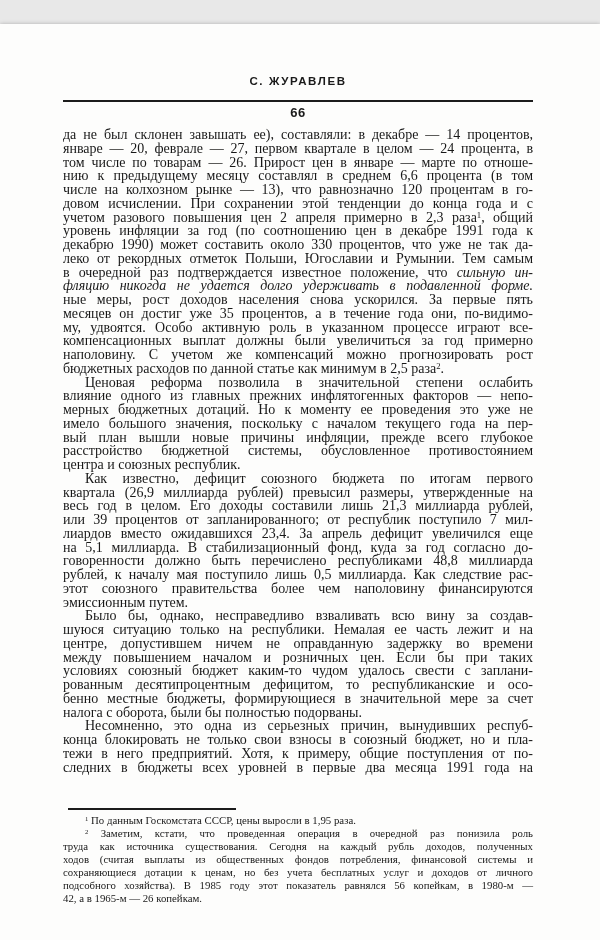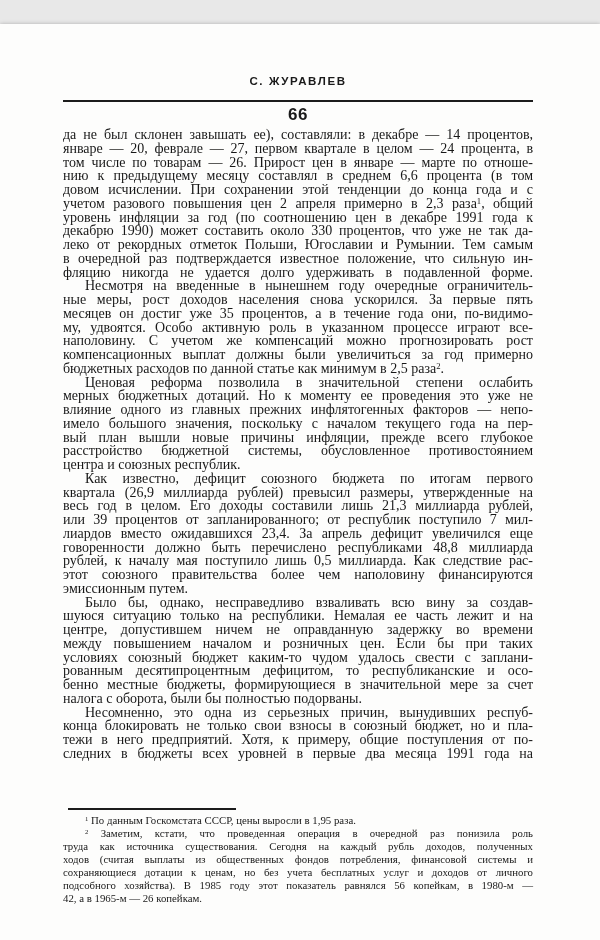--- a/index.html
+++ b/index.html
@@ -21,21 +21,21 @@
     color:#1a1a1a;
   }
   .head-rule{
     position:absolute;top:76px;left:63px;width:470px;height:2px;
     background:#1c1c1c;
   }
   .page-number{
     position:absolute;top:81px;left:63px;width:470px;
     text-align:center;
     font-family:"Liberation Sans",sans-serif;
-    font-weight:bold;font-size:17px;letter-spacing:.5px;
+    font-weight:bold;font-size:13px;letter-spacing:.5px;
     color:#1a1a1a;
   }
   .body-text{
     position:absolute;top:104px;left:63px;width:470px;
     font-family:"Liberation Serif",serif;
     font-size:14px;line-height:13.75px;
   }
   .footnote-rule{
     position:absolute;top:784px;left:68px;width:168px;height:1.5px;
     background:#1c1c1c;
@@ -44,65 +44,66 @@
     position:absolute;top:790px;left:63px;width:470px;
     font-family:"Liberation Serif",serif;
     font-size:10.8px;line-height:13.0px;
   }
   .line{
     text-align:justify;
     text-align-last:justify;
   }
   .line.no-just{text-align-last:left;font-family:Liberation Serif, serif;}
   .line.indent{text-indent:22px;}
-  .it{}
+  .it{font-style:italic;}
   .sup{
     font-size:62%;
     line-height:0;
     position:relative;top:-0.45em;
   }
 </style>
 </head>
 <body>
 
 <div class="page">
   <div class="running-head">С. ЖУРАВЛЕВ</div>
   <div class="head-rule"></div>
   <div class="page-number">66</div>
   <div class="body-text">
       <div class="line"><span>да не был склонен завышать ее), составляли: в декабре — 14 процентов,</span></div>
       <div class="line"><span>январе — 20, феврале — 27, первом квартале в целом — 24 процента, в</span></div>
       <div class="line"><span>том числе по товарам — 26. Прирост цен в январе — марте по отноше-</span></div>
       <div class="line"><span>нию к предыдущему месяцу составлял в среднем 6,6 процента (в том</span></div>
+      <div class="line"><span>числе на колхозном рынке — 13), что равнозначно 120 процентам в го-</span></div>
       <div class="line"><span>довом исчислении. При сохранении этой тенденции до конца года и с</span></div>
       <div class="line"><span>учетом разового повышения цен 2 апреля примерно в 2,3 раза</span><span class="sup">1</span><span>, общий</span></div>
       <div class="line"><span>уровень инфляции за год (по соотношению цен в декабре 1991 года к</span></div>
       <div class="line"><span>декабрю 1990) может составить около 330 процентов, что уже не так да-</span></div>
       <div class="line"><span>леко от рекордных отметок Польши, Югославии и Румынии. Тем самым</span></div>
       <div class="line"><span>в очередной раз подтверждается известное положение, что </span><span class="it">сильную ин-</span></div>
       <div class="line"><span class="it">фляцию никогда не удается долго удерживать в подавленной форме.</span></div>
-      <div class="line indent"><span>Несмотря на введенные в нынешнем году очередные ограничитель-</span></div>
       <div class="line"><span>ные меры, рост доходов населения снова ускорился. За первые пять</span></div>
       <div class="line"><span>месяцев он достиг уже 35 процентов, а в течение года они, по-видимо-</span></div>
       <div class="line"><span>му, удвоятся. Особо активную роль в указанном процессе играют все-</span></div>
+      <div class="line"><span>компенсационных выплат должны были увеличиться за год примерно</span></div>
       <div class="line"><span>наполовину. С учетом же компенсаций можно прогнозировать рост</span></div>
-      <div class="line"><span>компенсационных выплат должны были увеличиться за год примерно</span></div>
       <div class="line no-just"><span>бюджетных расходов по данной статье как минимум в 2,5 раза</span><span class="sup">2</span><span>.</span></div>
       <div class="line indent"><span>Ценовая реформа позволила в значительной степени ослабить</span></div>
+      <div class="line"><span>влияние одного из главных прежних инфлятогенных факторов — непо-</span></div>
       <div class="line"><span>мерных бюджетных дотаций. Но к моменту ее проведения это уже не</span></div>
-      <div class="line"><span>влияние одного из главных прежних инфлятогенных факторов — непо-</span></div>
       <div class="line"><span>имело большого значения, поскольку с началом текущего года на пер-</span></div>
       <div class="line"><span>вый план вышли новые причины инфляции, прежде всего глубокое</span></div>
       <div class="line"><span>расстройство бюджетной системы, обусловленное противостоянием</span></div>
       <div class="line no-just"><span>центра и союзных республик.</span></div>
       <div class="line indent"><span>Как известно, дефицит союзного бюджета по итогам первого</span></div>
       <div class="line"><span>квартала (26,9 миллиарда рублей) превысил размеры, утвержденные на</span></div>
       <div class="line"><span>весь год в целом. Его доходы составили лишь 21,3 миллиарда рублей,</span></div>
       <div class="line"><span>или 39 процентов от запланированного; от республик поступило 7 мил-</span></div>
       <div class="line"><span>лиардов вместо ожидавшихся 23,4. За апрель дефицит увеличился еще</span></div>
+      <div class="line"><span>на 5,1 миллиарда. В стабилизационный фонд, куда за год согласно до-</span></div>
       <div class="line"><span>говоренности должно быть перечислено республиками 48,8 миллиарда</span></div>
       <div class="line"><span>рублей, к началу мая поступило лишь 0,5 миллиарда. Как следствие рас-</span></div>
       <div class="line"><span>этот союзного правительства более чем наполовину финансируются</span></div>
       <div class="line no-just"><span>эмиссионным путем.</span></div>
       <div class="line indent"><span>Было бы, однако, несправедливо взваливать всю вину за создав-</span></div>
       <div class="line"><span>шуюся ситуацию только на республики. Немалая ее часть лежит и на</span></div>
       <div class="line"><span>центре, допустившем ничем не оправданную задержку во времени</span></div>
       <div class="line"><span>между повышением началом и розничных цен. Если бы при таких</span></div>
       <div class="line"><span>условиях союзный бюджет каким-то чудом удалось свести с заплани-</span></div>
       <div class="line"><span>рованным десятипроцентным дефицитом, то республиканские и осо-</span></div>

